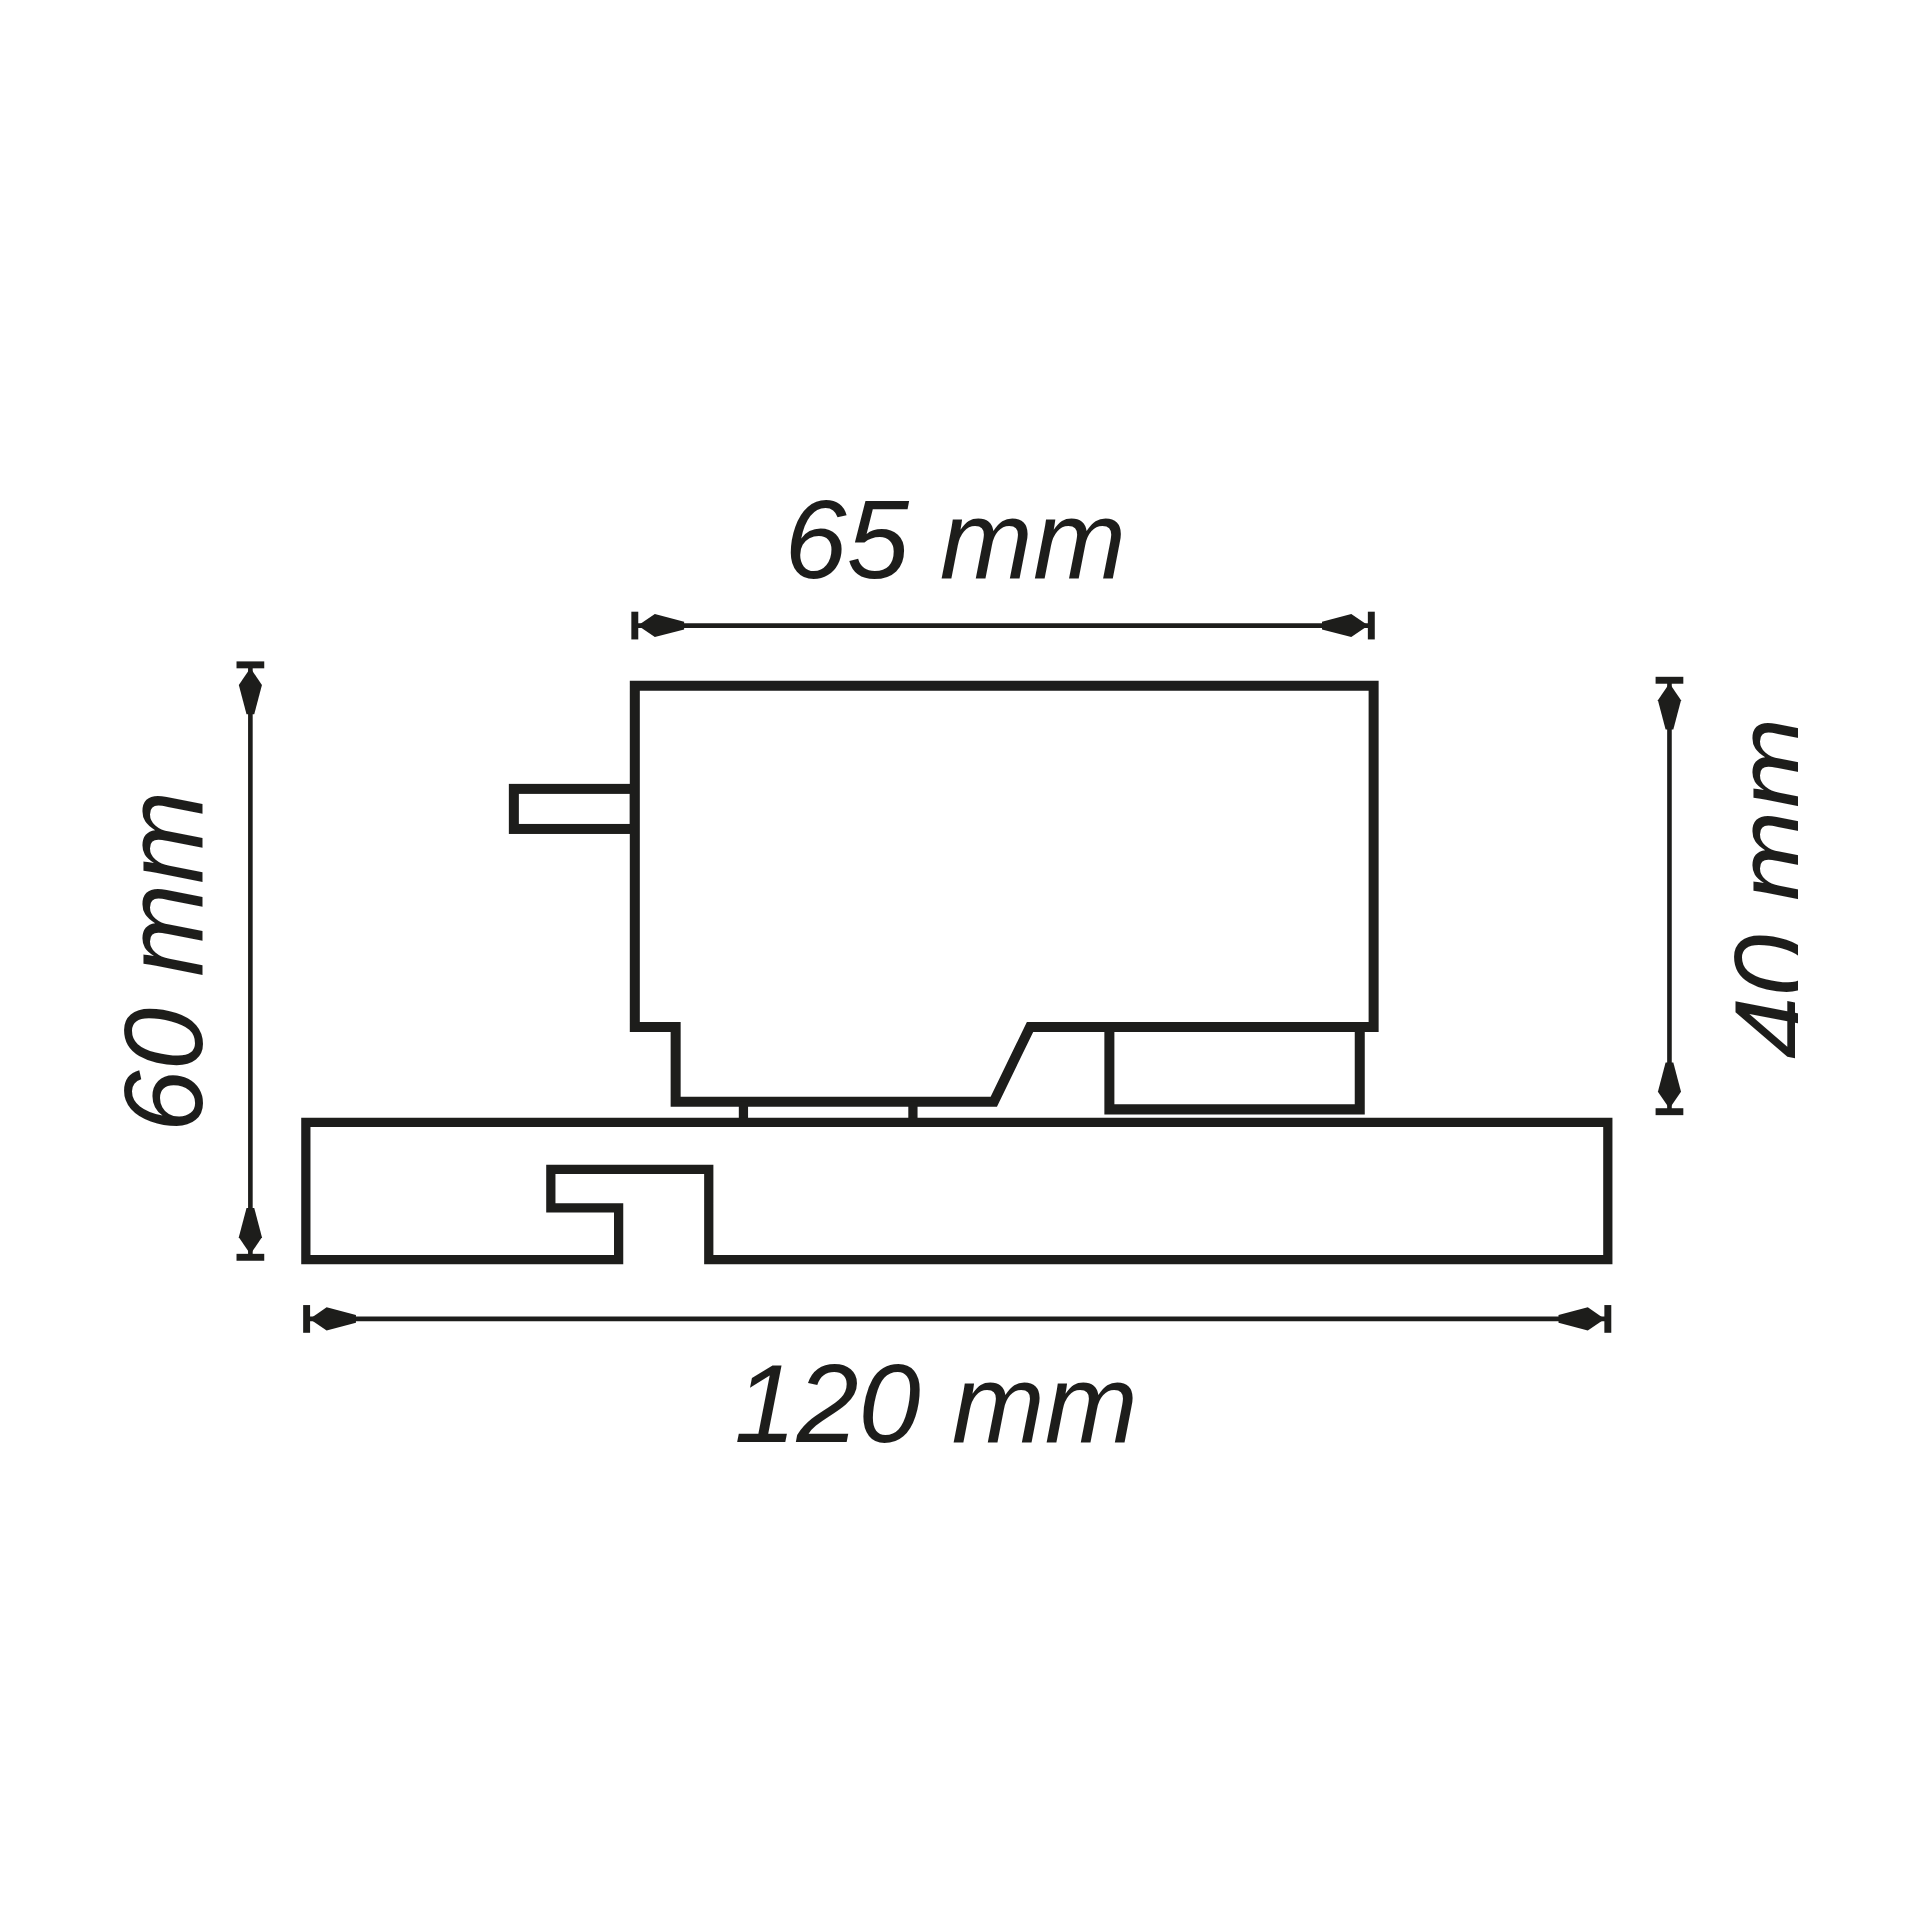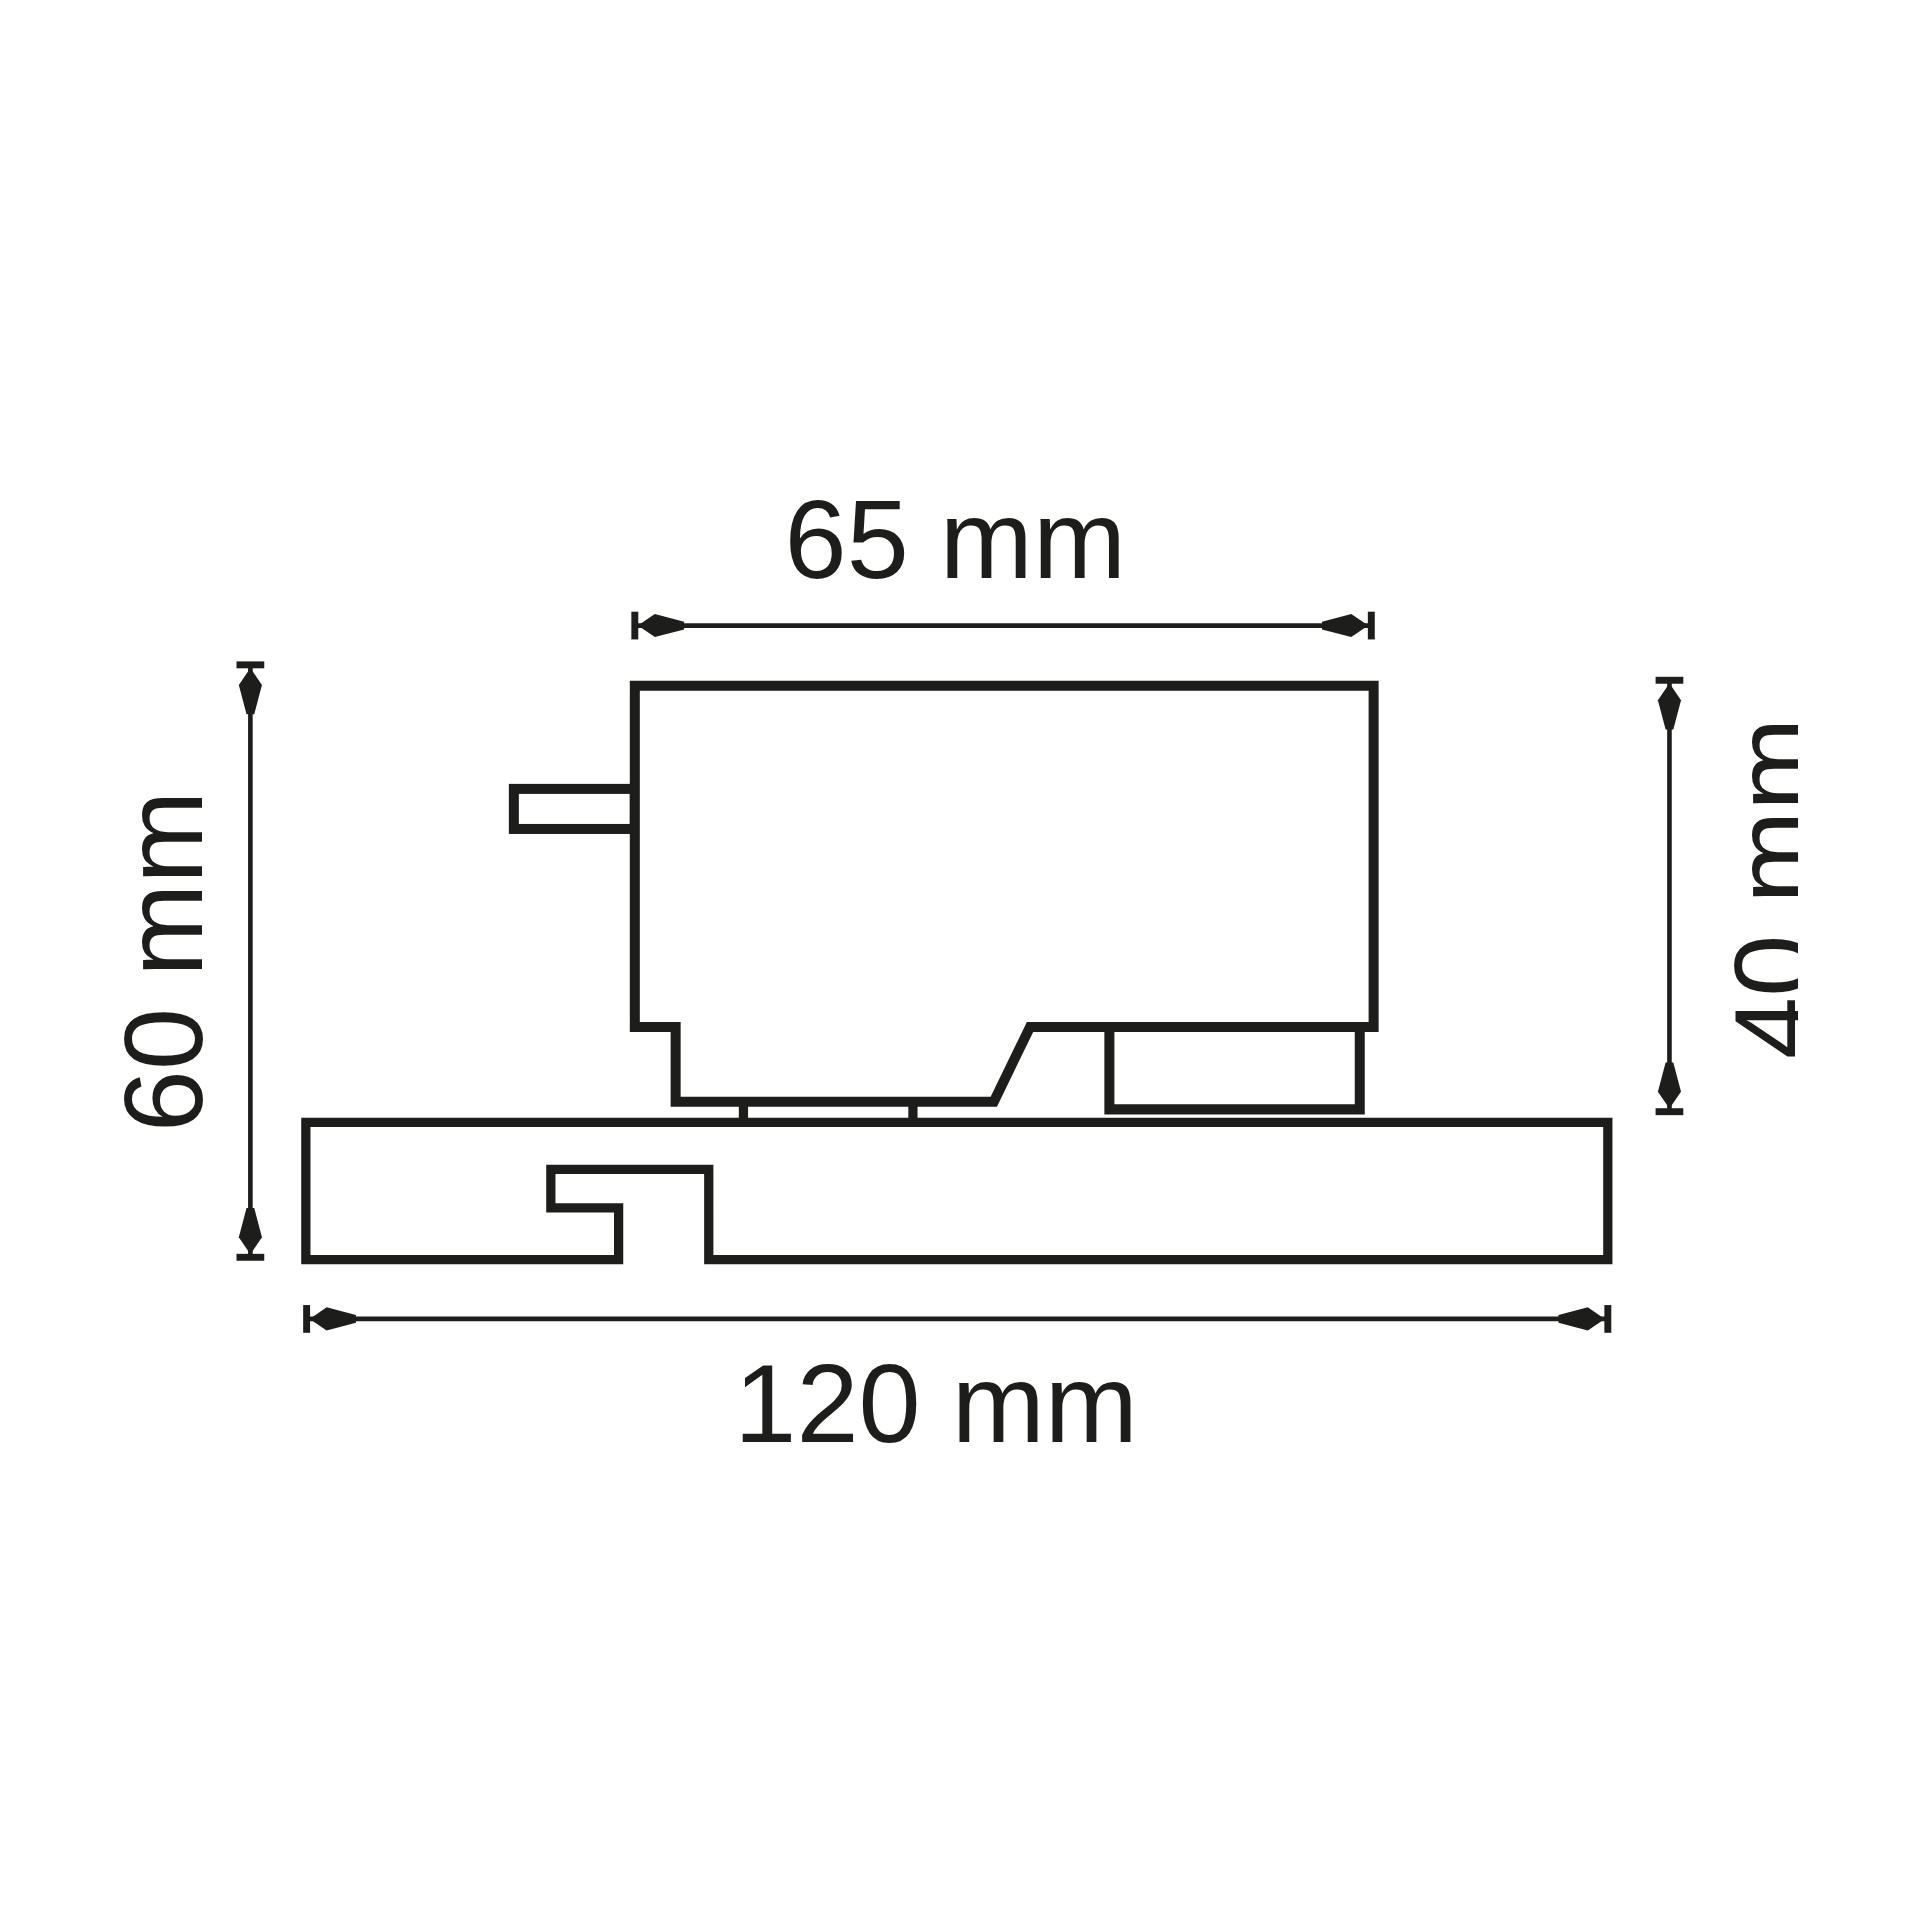--- a/index.html
+++ b/index.html
@@ -8,20 +8,21 @@
     width: 1926px;
     height: 1926px;
     background: #ffffff;
     font-family: "Liberation Sans", sans-serif;
   }
   #stage {
     position: relative;
     width: 1798px;
     height: 1926px;
     overflow: hidden;
+    font-style: italic;
   }
   svg { display: block; }
   .outline {
     fill: #ffffff;
     stroke: #1d1d1b;
     stroke-width: 13;
     stroke-linejoin: miter;
   }
   .outline-thin {
     fill: #ffffff;

